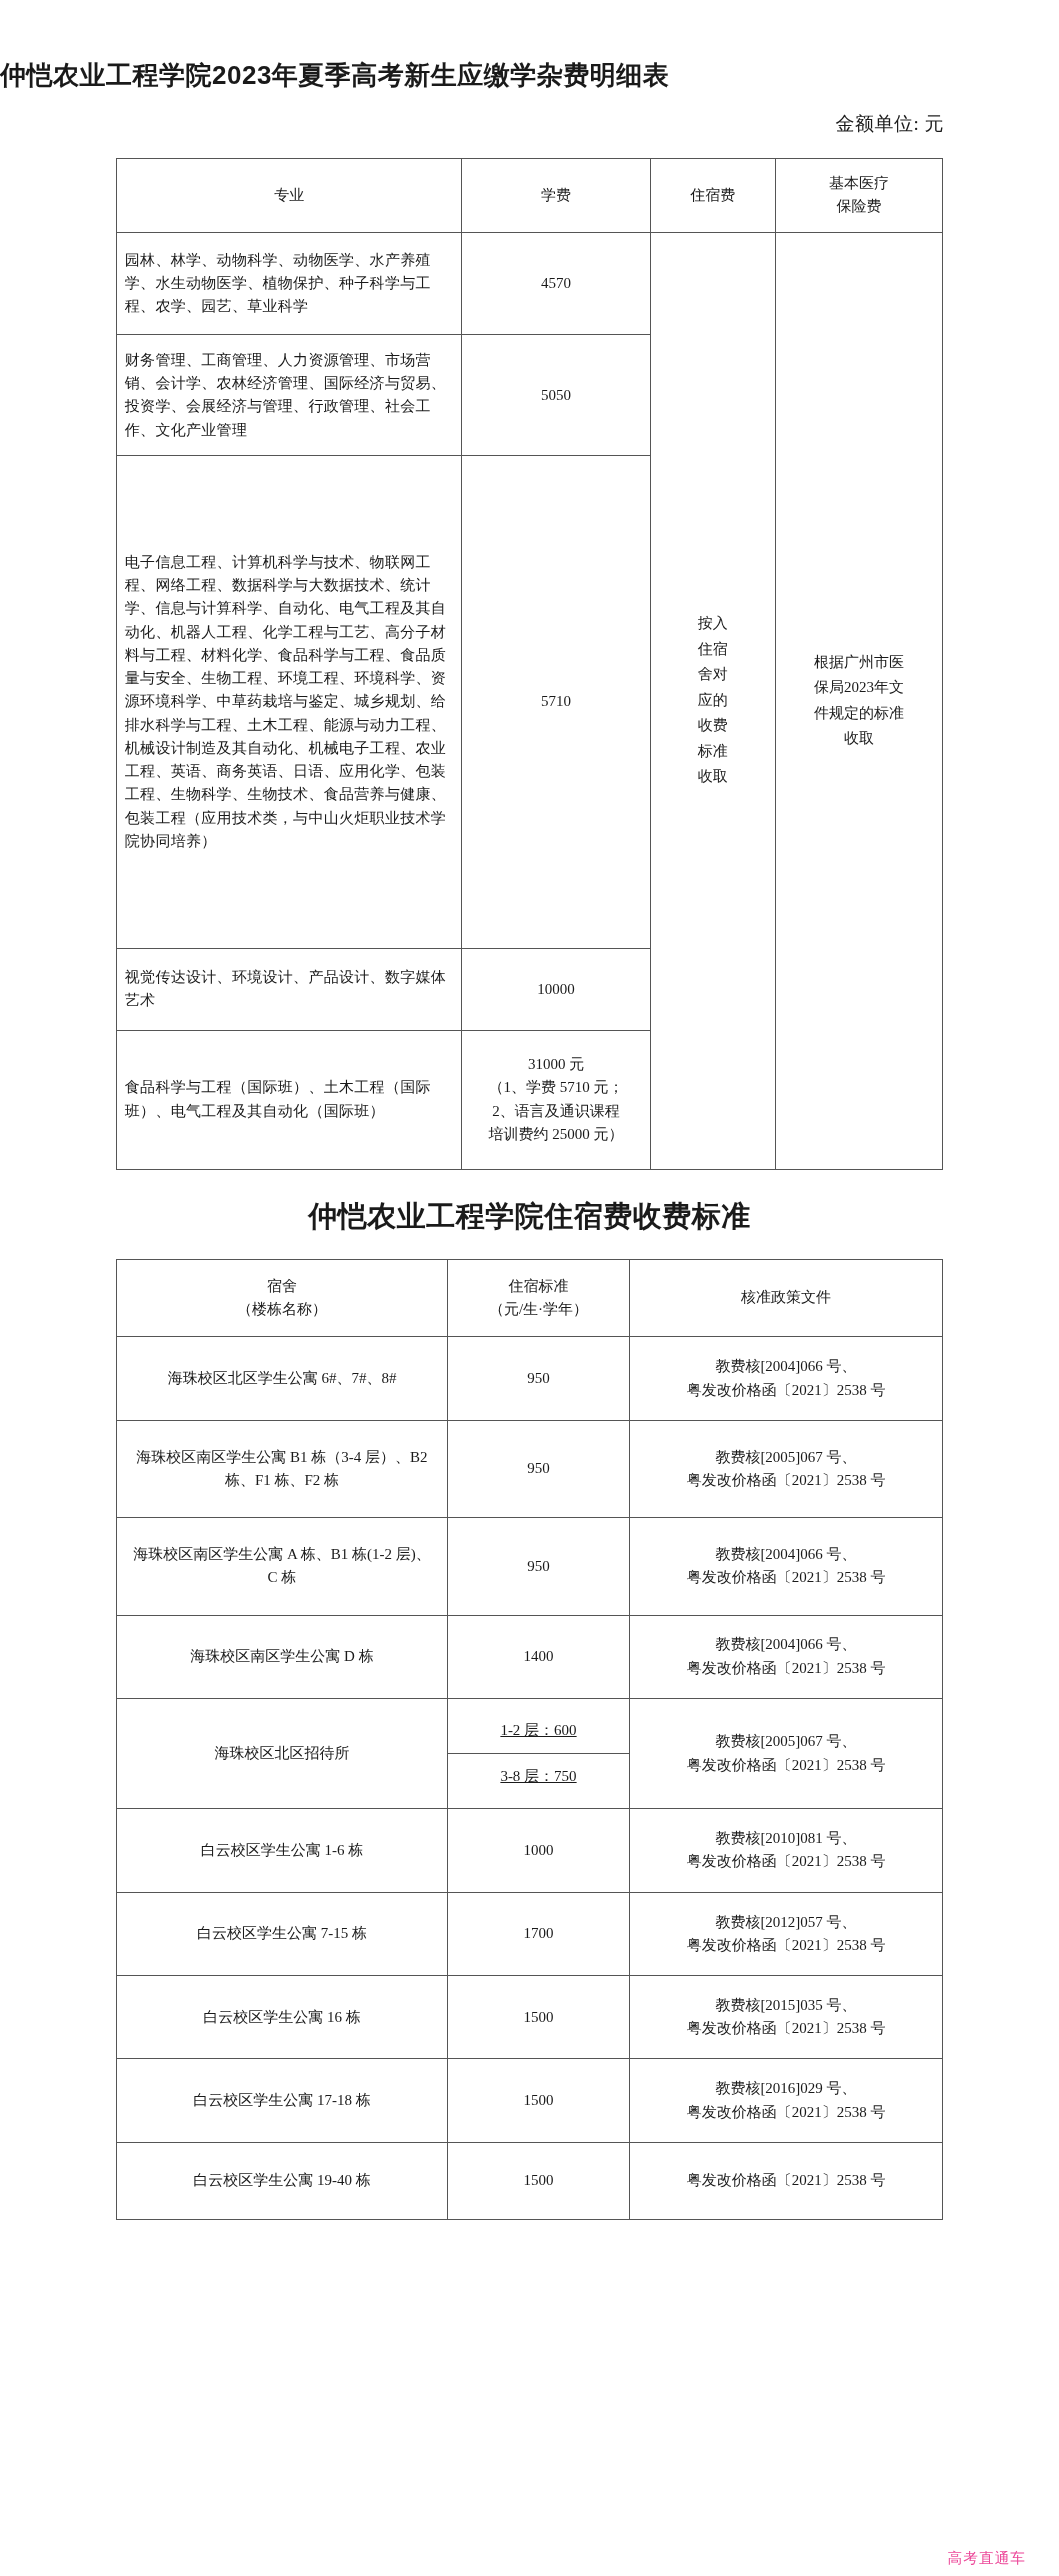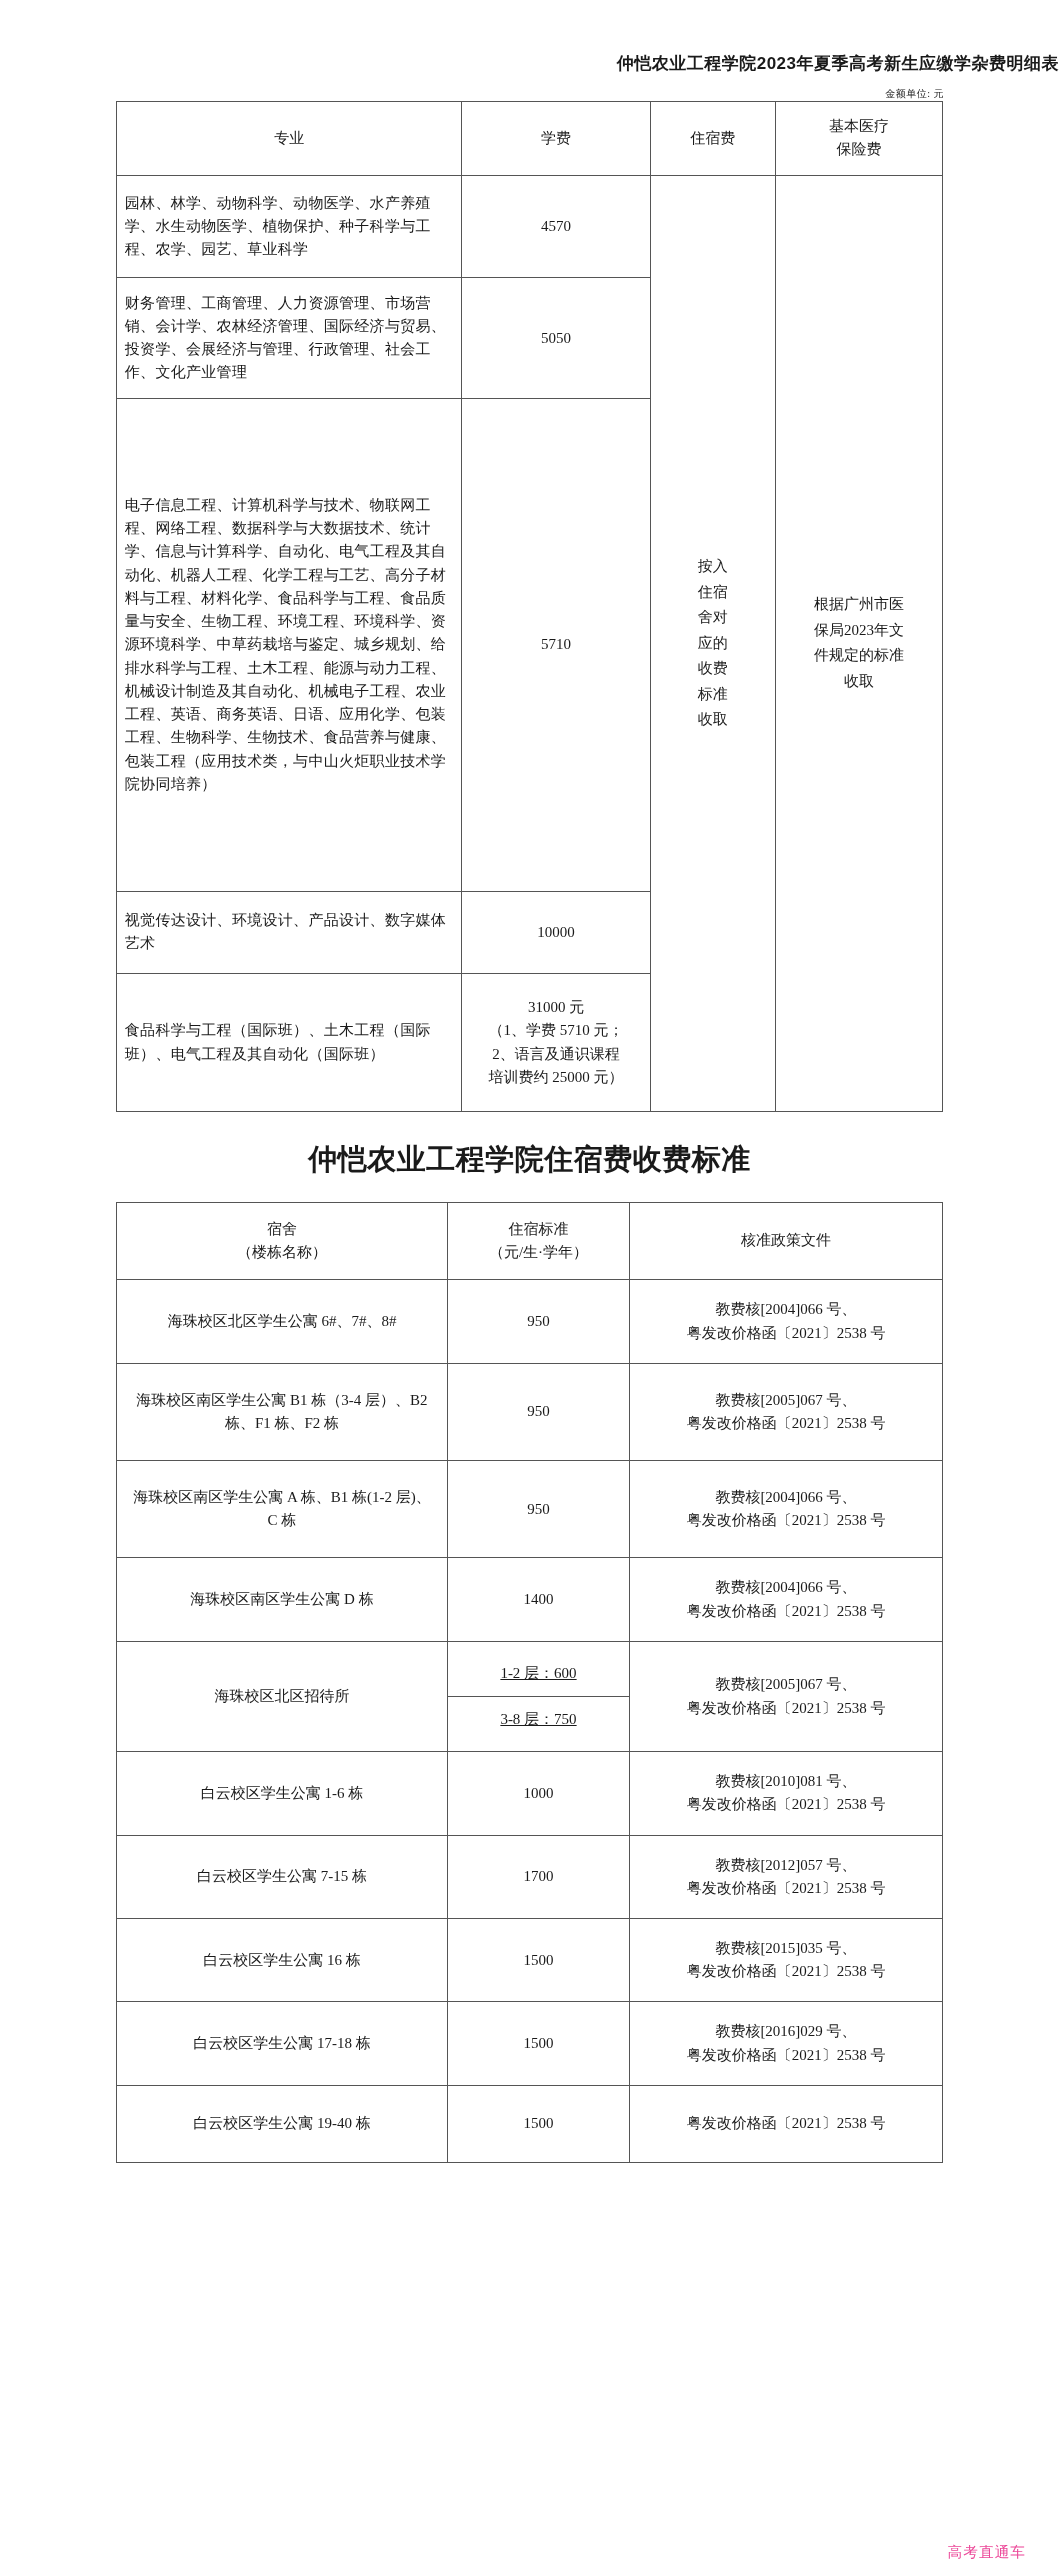--- a/index.html
+++ b/index.html
@@ -8,30 +8,30 @@
     background:#ffffff;
     font-family:"Liberation Serif","DejaVu Serif",serif;
     color:#1a1a1a;
     position:relative;
     overflow:hidden;
   }
   .page { position:relative; width:1059px; height:2576px; }
 
   
   .doc-title {
-    text-align:right;
-    font-size:17px;
+    text-align:left;
+    font-size:26px;
     font-weight:bold;
     letter-spacing:0.5px;
     padding-top:41px;
     font-family:"Liberation Sans","DejaVu Sans",sans-serif;
   }
   .unit-line {
     text-align:right;
-    font-size:10px;
+    font-size:19px;
     margin-top:1px;
     padding-right:115px;
     letter-spacing:0.5px;
   }
   .section-title {
     text-align:center;
     font-size:29px;
     font-weight:bold;
     margin-top:27.5px;
     margin-bottom:21.6px;
@@ -46,21 +46,21 @@
     table-layout:fixed;
   }
   table.grid td, table.grid th {
     border:1px solid #555;
     padding:5.9px 7.8px;
     font-size:15px;
     line-height:1.55;
     vertical-align:middle;
     font-weight:normal;
   }
-  #fee-table { width:827px; margin-top:0; }
+  #fee-table { width:827px; margin-top:21px; }
   #fee-table .c-major { width:325px; }
   #fee-table .c-tuition { width:177px; }
   #fee-table .c-dorm { width:118px; }
   #fee-table .c-ins { width:157px; }
 
   .hdr { text-align:center; }
   .major-cell { text-align:left; letter-spacing:0.3px; }
   .num-cell { text-align:center; }
   .mid-cell { text-align:center; }
 

